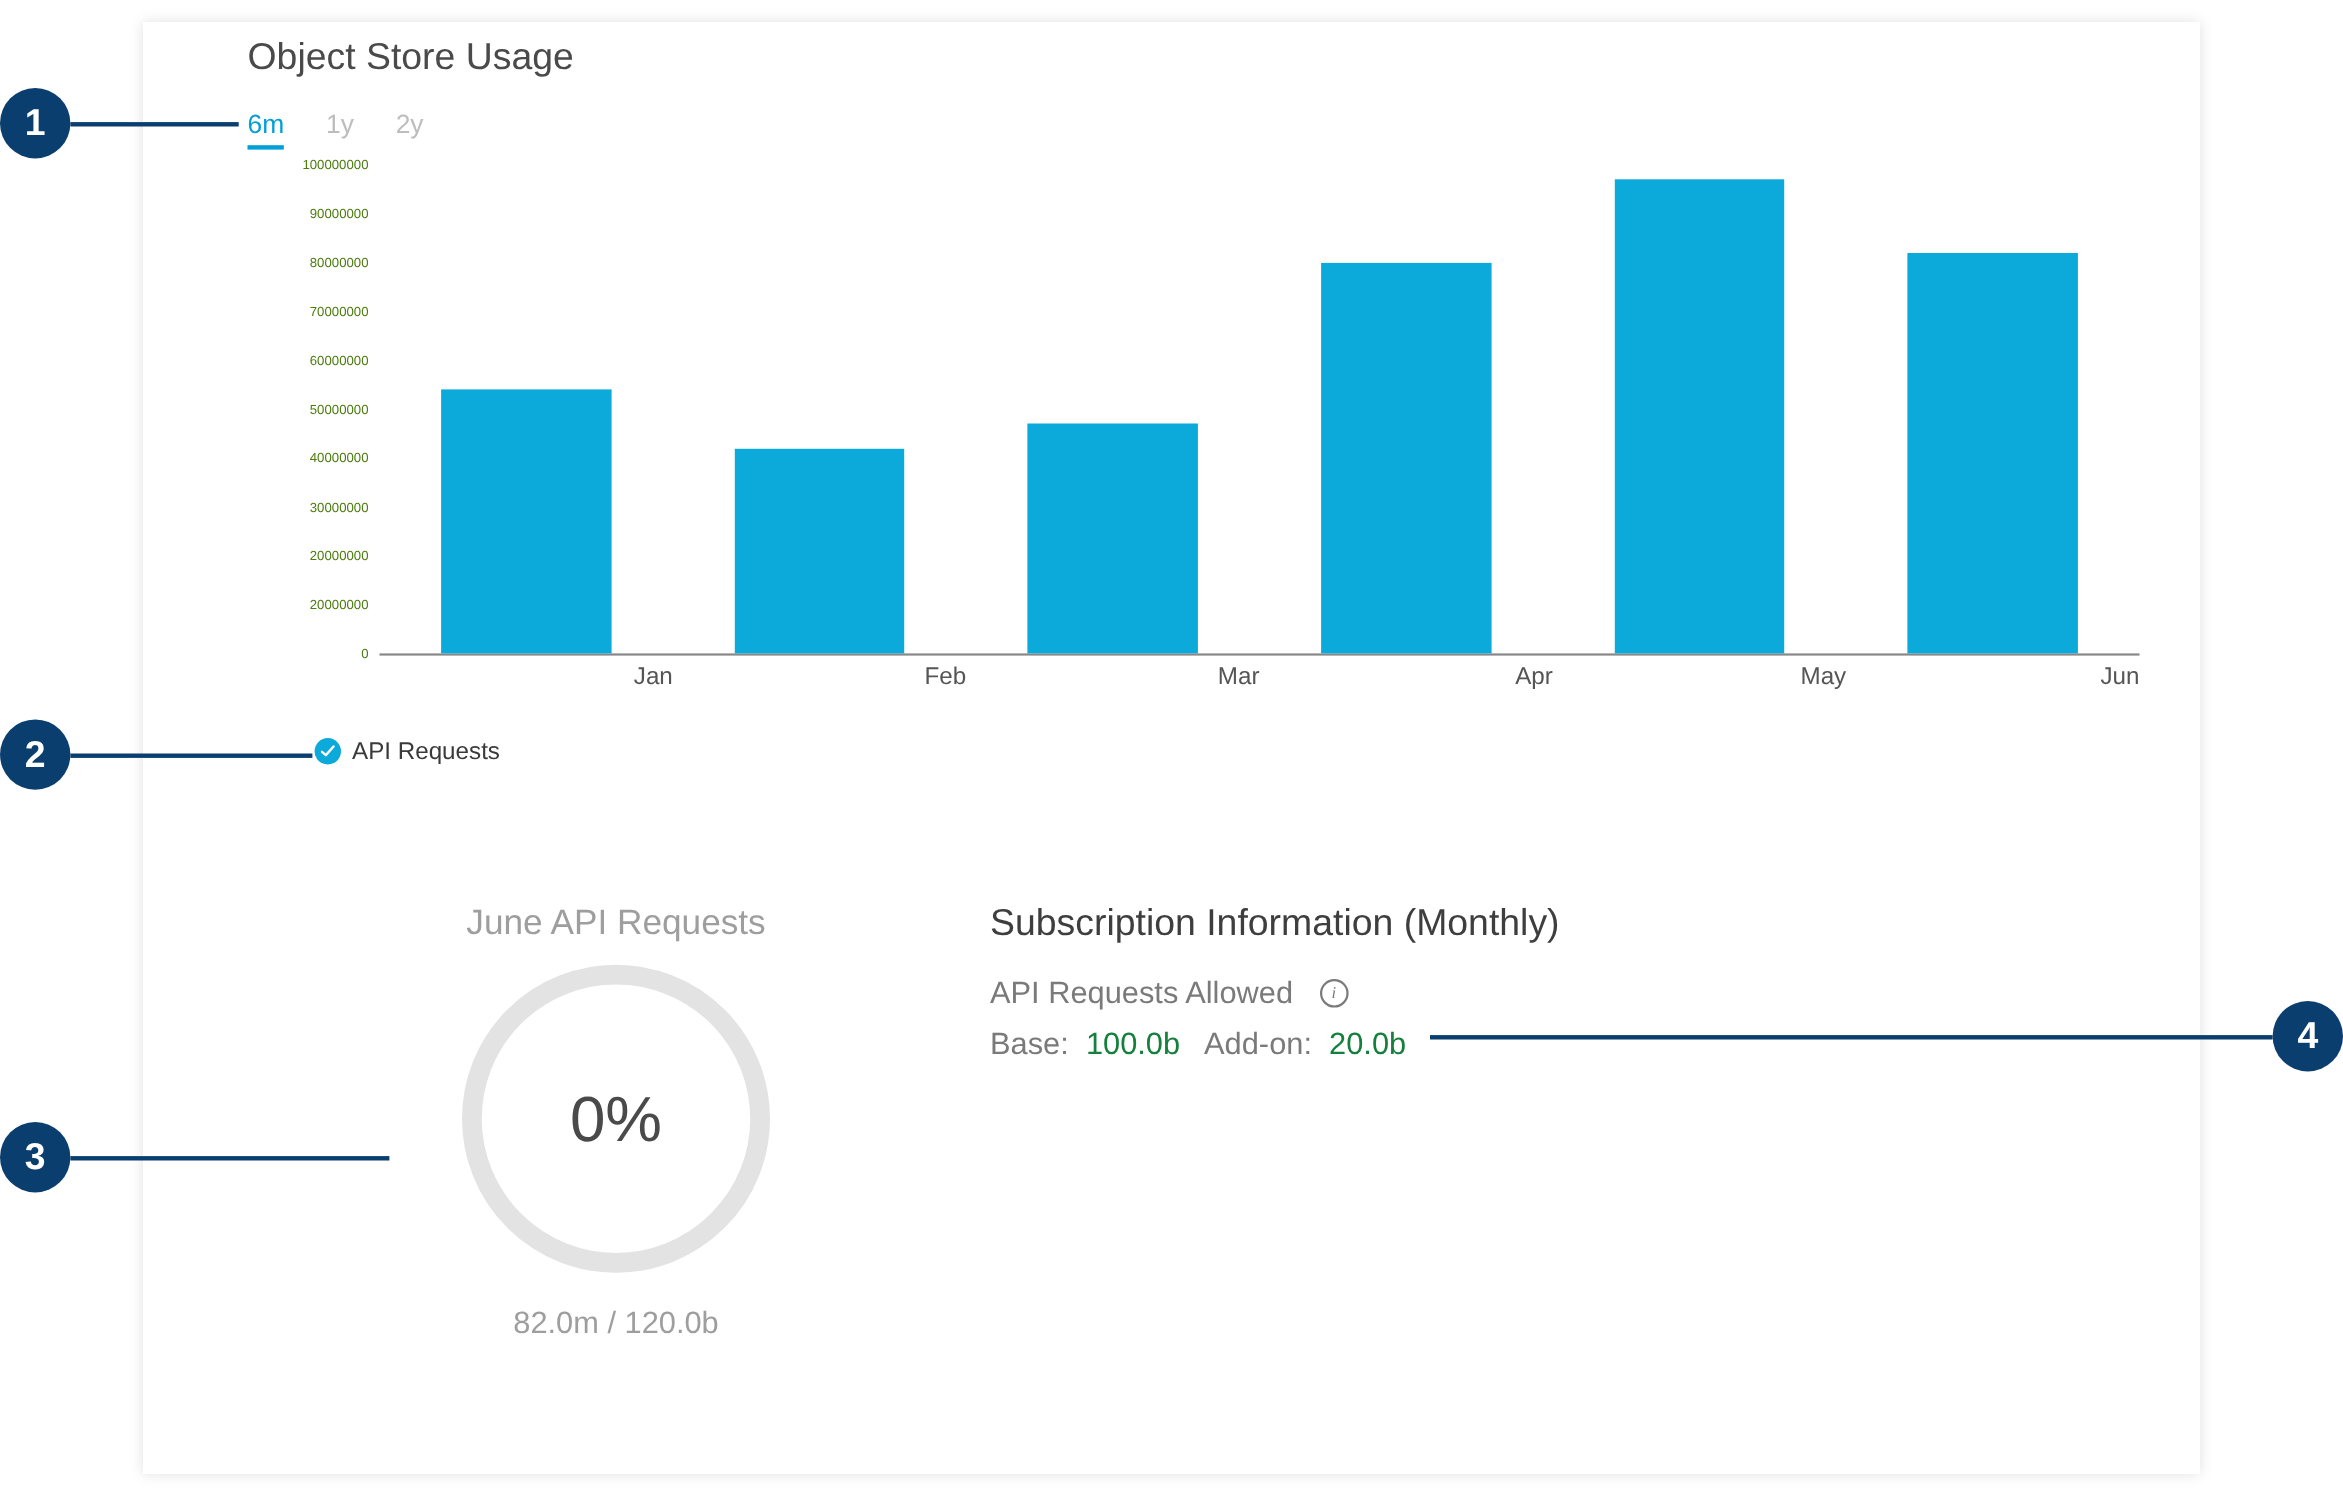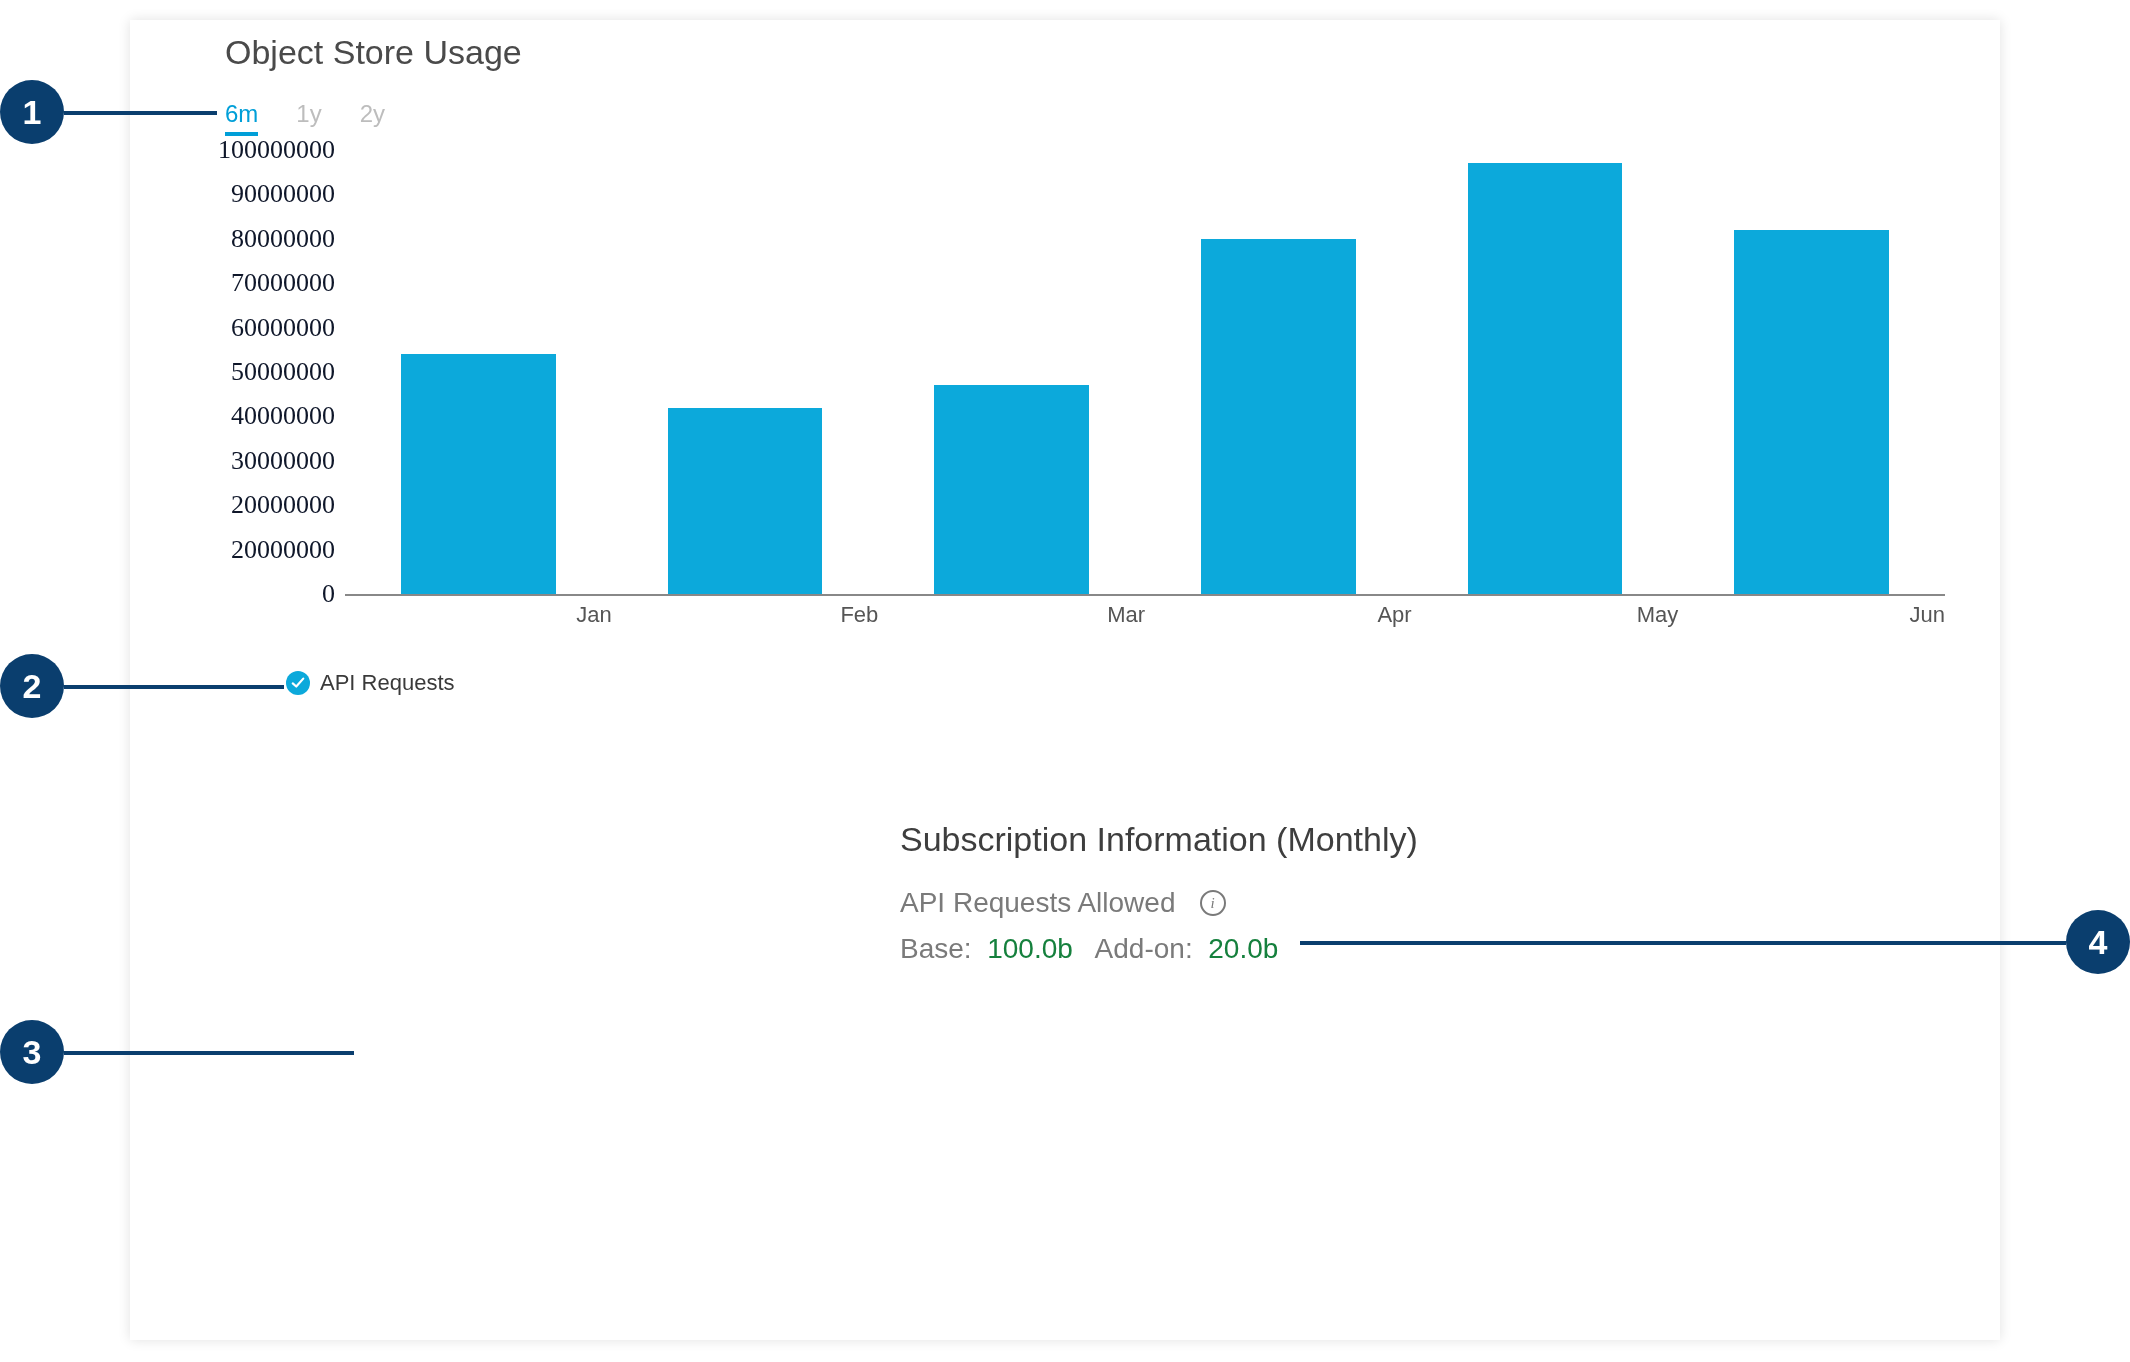--- a/index.html
+++ b/index.html
@@ -69,24 +69,23 @@
     position: absolute;
     left: 0;
     right: 0;
     height: 0;
   }
   .y-label {
     position: absolute;
     right: 100%;
     margin-right: 10px;
     transform: translateY(-50%);
-    font-size: 26px;
-    color: #0f172a;
+    font-size: 12px;
+    color: #4d7c0f;
     white-space: nowrap;
-    font-family: Liberation Serif, serif;
   }
   .bars {
     position: absolute;
     left: 0;
     right: 0;
     top: 0;
     bottom: 0;
     display: flex;
     align-items: flex-end;
   }
@@ -343,20 +342,27 @@
 
     <div class="legend">
       <span class="legend-badge">
         <svg viewBox="0 0 16 16">
             <path d="M2 8.5 L6 12 L14 3" stroke="#ffffff" stroke-width="2.5" fill="none" stroke-linecap="round" stroke-linejoin="round"></path>
           </svg>
       </span>
       <span>API Requests</span>
     </div>
 
+    <div class="gauge-section">
+      <div class="gauge-title">June API Requests</div>
+      <div class="gauge-ring">
+        <div class="gauge-value">0%</div>
+      </div>
+      <div class="gauge-sub">82.0m / 120.0b</div>
+    </div>
 
     <div class="sub-info">
       <div class="sub-title">Subscription Information (Monthly)</div>
       <div class="sub-line1">
         <span>API Requests Allowed</span>
         <span class="info-circle">i</span>
       </div>
       <div class="sub-line2">
         <span>Base:</span>&nbsp;
         <span class="v">100.0b</span>&nbsp;&nbsp;

